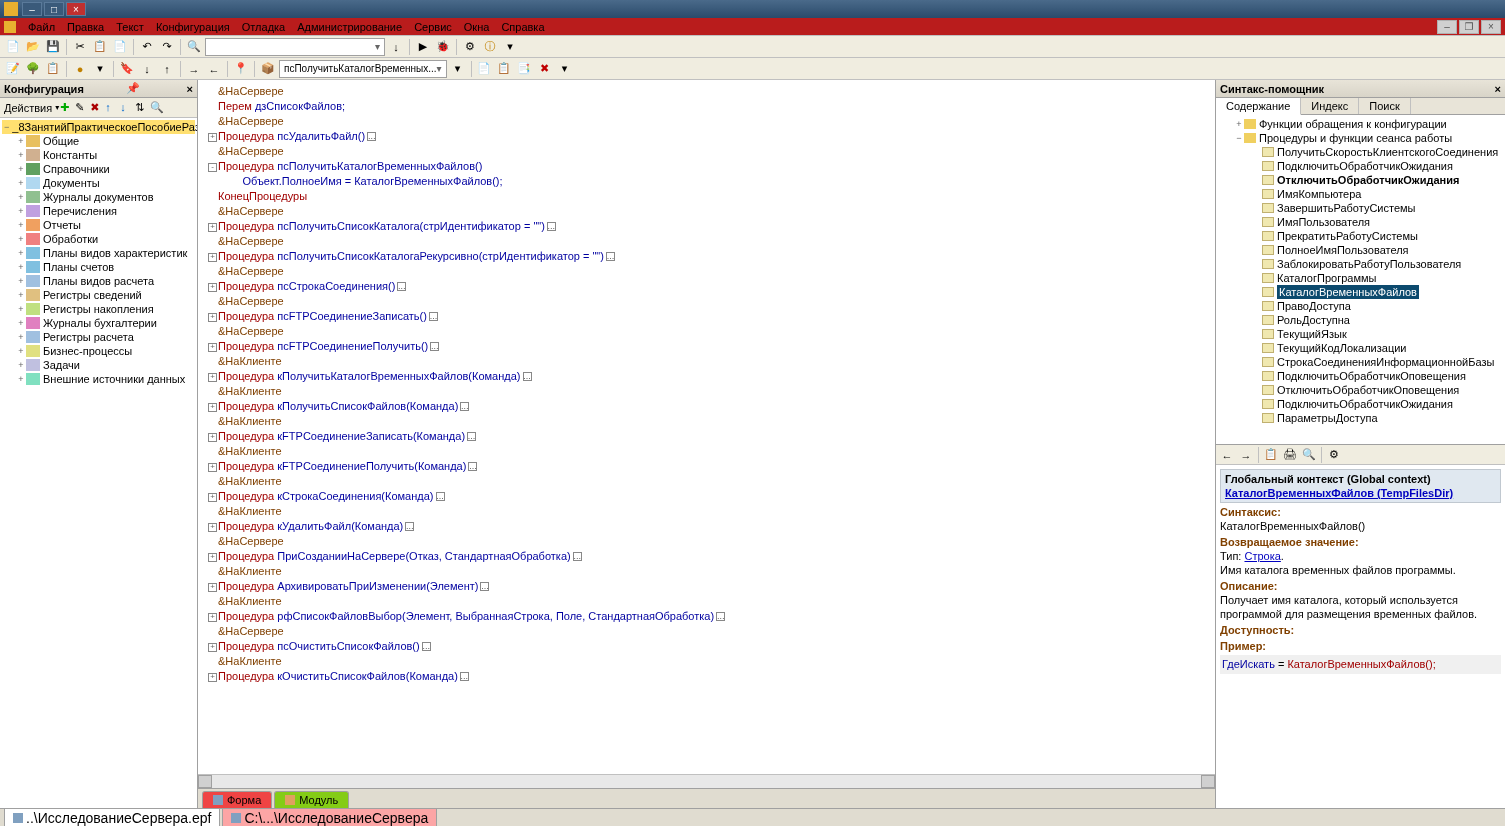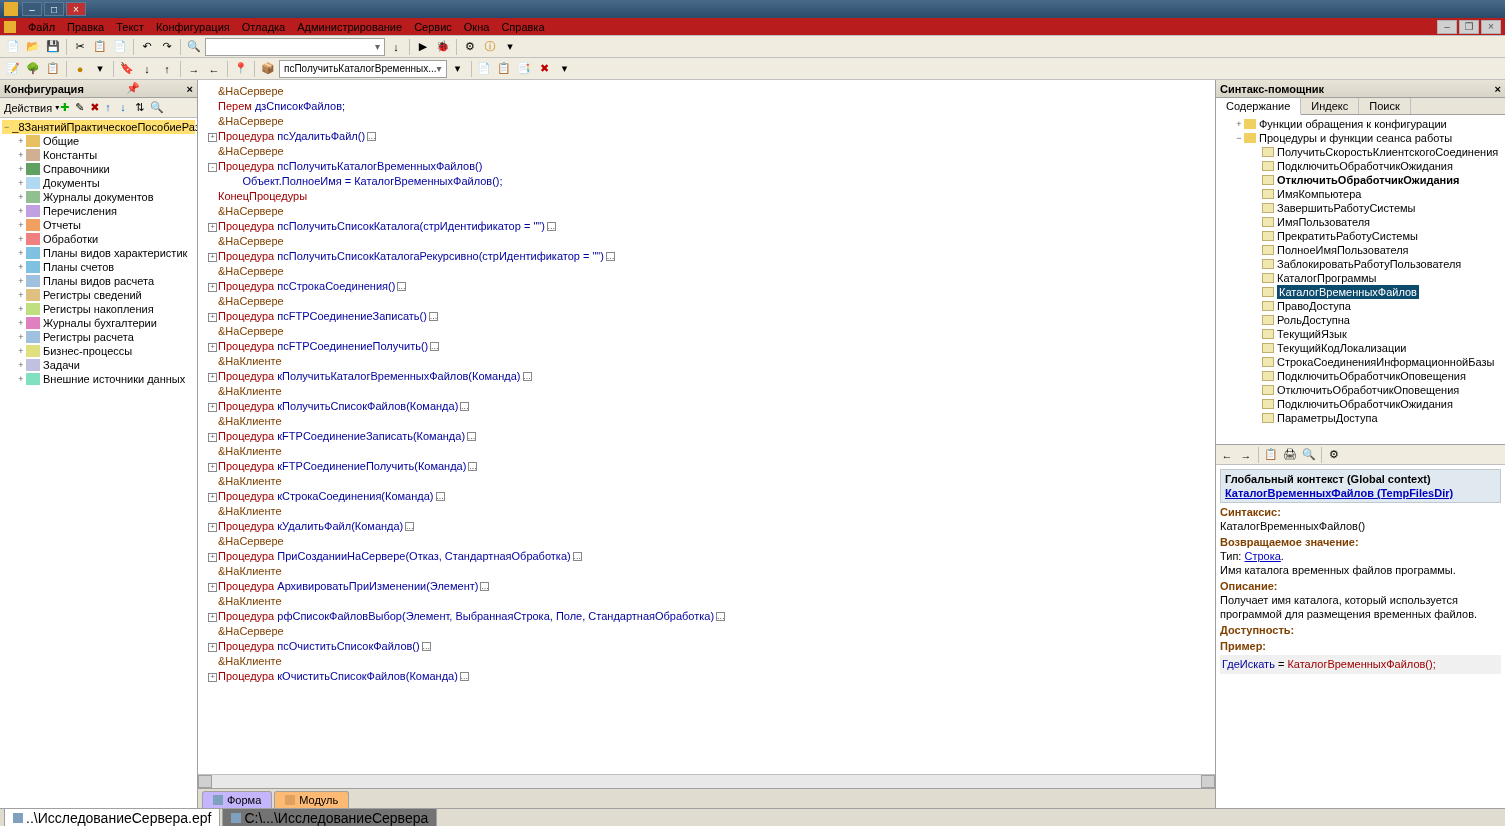--- a/index.html
+++ b/index.html
@@ -48,43 +48,43 @@
 .center-panel{flex:2;background:#fff;display:flex;flex-direction:column;min-width:0}
 .code-area{flex:1;overflow:auto;padding:4px 8px;font-family:"Courier New",monospace;font-size:12px;line-height:15px;white-space:pre}
 .code-line{display:flex;align-items:center}
 .fold{width:12px;text-align:center;color:#666;font-size:9px;cursor:default;display:inline-block}
 .fold-box{width:9px;height:9px;border:1px solid #888;display:inline-flex;align-items:center;justify-content:center;font-size:8px;line-height:1;background:#fff;margin:0 2px}
 .kw-red{color:#a00000}
 .kw-brown{color:#804000}
 .kw-blue{color:#0000a0}
 .kw-black{color:#000}
 .tab-bar{height:20px;background:#e0dcd0;border-top:1px solid #a0a0a0;display:flex;align-items:flex-end;padding:0 4px}
-.tab{padding:2px 10px;background:#c4b5fd;border:1px solid #a0a0a0;border-bottom:none;margin-right:2px;border-radius:3px 3px 0 0;display:flex;align-items:center;gap:4px;cursor:default}
-.tab.active{background:#fdba74}
+.tab{padding:2px 10px;background:#ef4444;border:1px solid #a0a0a0;border-bottom:none;margin-right:2px;border-radius:3px 3px 0 0;display:flex;align-items:center;gap:4px;cursor:default}
+.tab.active{background:#84cc16}
 .tab-ico{width:10px;height:10px;background:#80a0c0;display:inline-block}
 .right-panel{width:290px;background:#fff;border-left:1px solid #a0a0a0;display:flex;flex-direction:column}
 .rtabs{display:flex;background:#e8e4d8;border-bottom:1px solid #a0a0a0}
 .rtab{padding:2px 10px;border-right:1px solid #c0c0c0;cursor:default}
 .rtab.active{background:#fff;border-bottom:1px solid #fff;margin-bottom:-1px}
 .rtree{flex:0 0 330px;overflow:auto;padding:2px;border-bottom:1px solid #a0a0a0}
 .rt-item{display:flex;align-items:center;padding:0 2px;cursor:default;white-space:nowrap;line-height:14px}
 .rt-item .exp{width:10px;text-align:center;font-size:9px;color:#666}
 .rt-item .ico{width:12px;height:10px;margin-right:3px}
 .rt-item.sel span.lbl{background:#0c4a6e;color:#fff;padding:0 2px}
 .ico-page{background:#f0e8b0;border:1px solid #c0b070}
 .ico-yfolder{background:#f0d060}
 .rtoolbar{height:20px;background:#f0ede0;border-bottom:1px solid #c0c0c0;display:flex;align-items:center;padding:0 2px;gap:1px}
 .help-area{flex:1;overflow:auto;padding:4px;font-size:11px;line-height:14px}
 .help-title{background:#e0e8f0;padding:2px 4px;font-weight:bold;border:1px solid #c0c8d0;margin-bottom:2px}
 .help-link{color:#0000c0;text-decoration:underline}
 .help-sec{color:#804000;font-weight:bold;margin-top:2px}
 .help-code{font-family:"Courier New",monospace;background:#f0f0f0;padding:2px;margin-top:2px;white-space:pre}
 .bottom-tabs{height:18px;background:#e0dcd0;border-top:1px solid #a0a0a0;display:flex;align-items:center;padding:0 4px}
 .btab{padding:1px 8px;background:#fff;border:1px solid #a0a0a0;margin-right:2px;display:flex;align-items:center;gap:3px;font-size:14px;cursor:default}
-.btab.active{background:#737373}
+.btab.active{background:#fca5a5}
 .scrollbar-h{height:14px;background:#e8e8e8;border-top:1px solid #c0c0c0;display:flex}
 .sb-btn{width:14px;background:#d0d0d0;border:1px solid #a0a0a0}
 .sb-track{flex:1}
 </style>
 </head>
 <body>
 
 <div class="titlebar">
   <span class="titlebar-icon"></span>
   <div class="win-btns">

